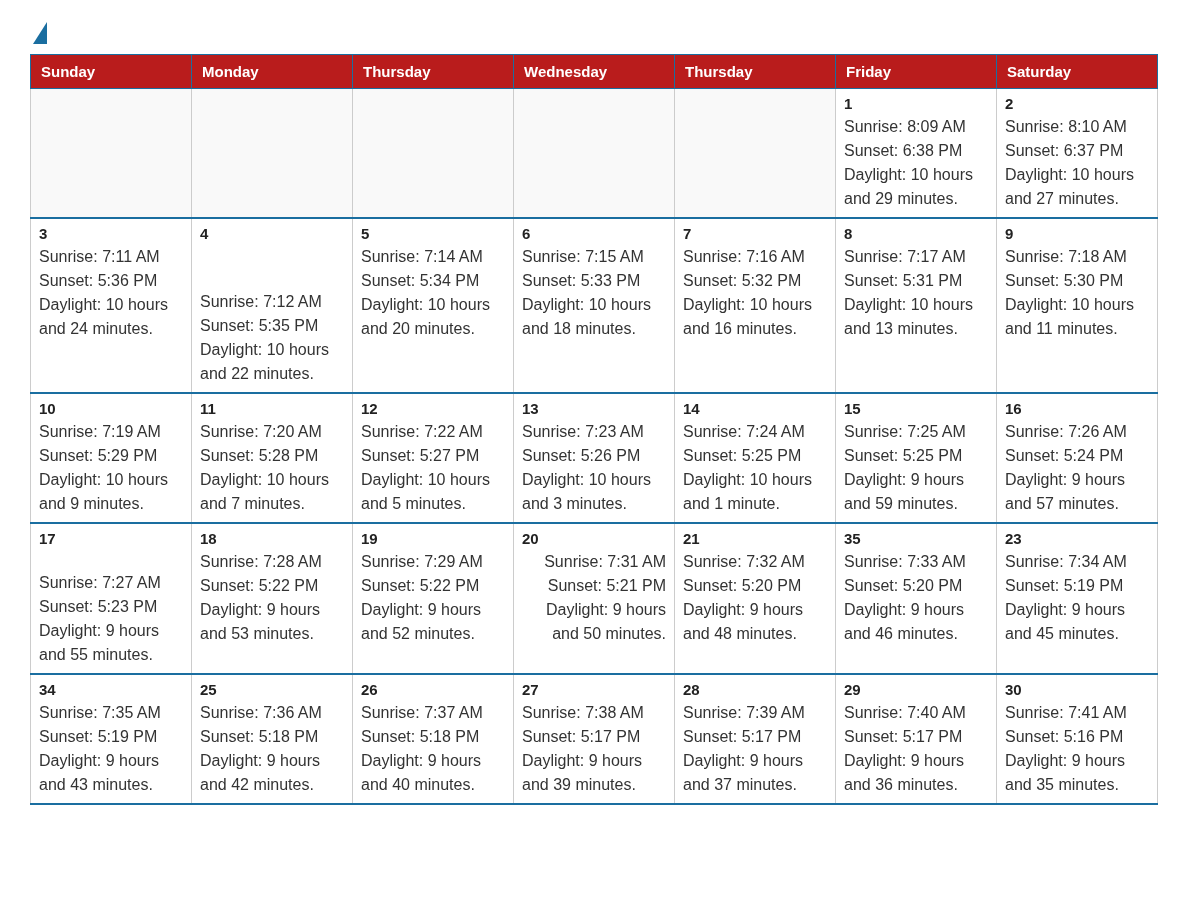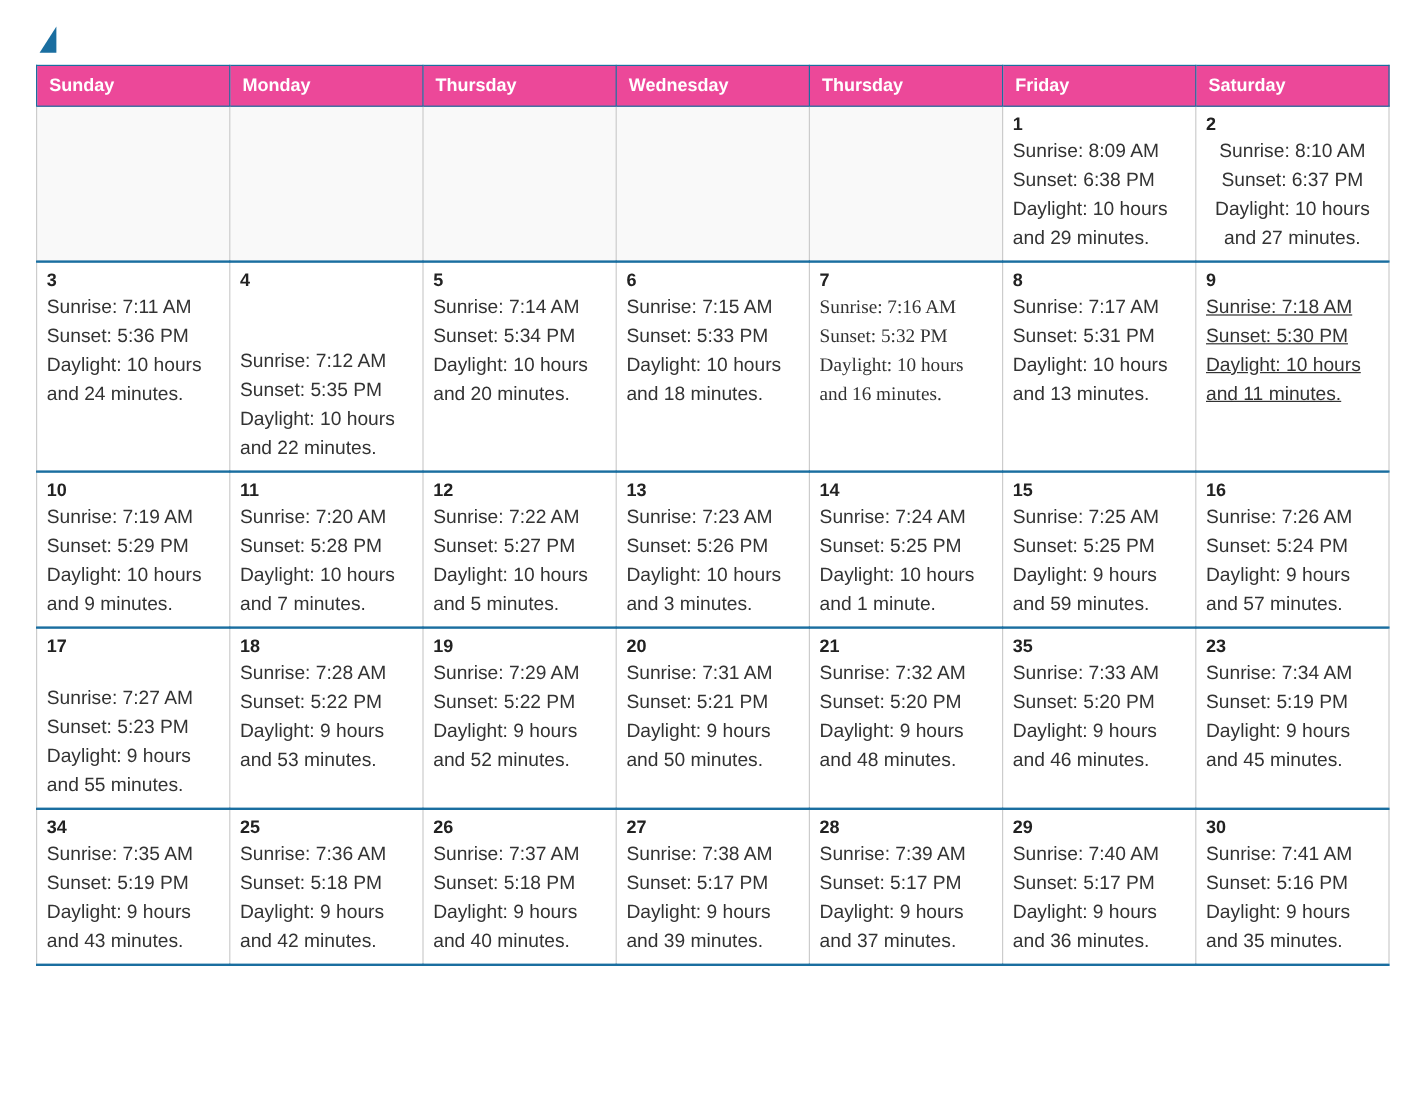--- a/index.html
+++ b/index.html
@@ -57,21 +57,21 @@
       font-size: 20px;
       color: #444;
       margin-top: 4px;
     }
     table {
       width: 100%;
       border-collapse: collapse;
       margin-top: 8px;
     }
     thead tr th {
-      background-color: #ec4899;
+      background-color: #b91c1c;
       color: #fff;
       font-size: 15px;
       font-weight: bold;
       padding: 8px 10px;
       text-align: left;
       border: 1px solid #1a6ea0;
     }
     tbody tr {
       border-bottom: 2px solid #1a6ea0;
     }
@@ -139,21 +139,21 @@
         <td class="empty-cell"></td>
         <td class="empty-cell"></td>
         <td>
           <span class="day-num">1</span>
           <div class="day-info" style="white-space: pre-line;">Sunrise: 8:09 AM
 Sunset: 6:38 PM
 Daylight: 10 hours and 29 minutes.</div>
         </td>
         <td>
           <span class="day-num">2</span>
-          <div class="day-info" style="white-space: pre-line; text-align: center;">Sunrise: 8:10 AM
+          <div class="day-info" style="white-space: pre-line;">Sunrise: 8:10 AM
 Sunset: 6:37 PM
 Daylight: 10 hours and 27 minutes.</div>
         </td>
       </tr>
       <tr>
         <td>
           <span class="day-num">3</span>
           <div class="day-info" style="white-space: pre-line;">Sunrise: 7:11 AM
 Sunset: 5:36 PM
 Daylight: 10 hours and 24 minutes.</div>
@@ -171,33 +171,33 @@
 Daylight: 10 hours and 20 minutes.</div>
         </td>
         <td>
           <span class="day-num">6</span>
           <div class="day-info" style="white-space: pre-line;">Sunrise: 7:15 AM
 Sunset: 5:33 PM
 Daylight: 10 hours and 18 minutes.</div>
         </td>
         <td>
           <span class="day-num">7</span>
-          <div class="day-info" style="white-space: pre-line; font-family: Liberation Serif, serif;">Sunrise: 7:16 AM
+          <div class="day-info" style="white-space: pre-line;">Sunrise: 7:16 AM
 Sunset: 5:32 PM
 Daylight: 10 hours and 16 minutes.</div>
         </td>
         <td>
           <span class="day-num">8</span>
           <div class="day-info" style="white-space: pre-line;">Sunrise: 7:17 AM
 Sunset: 5:31 PM
 Daylight: 10 hours and 13 minutes.</div>
         </td>
         <td>
           <span class="day-num">9</span>
-          <div class="day-info" style="white-space: pre-line; text-decoration: underline;">Sunrise: 7:18 AM
+          <div class="day-info" style="white-space: pre-line;">Sunrise: 7:18 AM
 Sunset: 5:30 PM
 Daylight: 10 hours and 11 minutes.</div>
         </td>
       </tr>
       <tr>
         <td>
           <span class="day-num">10</span>
           <div class="day-info" style="white-space: pre-line;">Sunrise: 7:19 AM
 Sunset: 5:29 PM
 Daylight: 10 hours and 9 minutes.</div>
@@ -253,21 +253,21 @@
 Daylight: 9 hours and 53 minutes.</div>
         </td>
         <td>
           <span class="day-num">19</span>
           <div class="day-info" style="white-space: pre-line;">Sunrise: 7:29 AM
 Sunset: 5:22 PM
 Daylight: 9 hours and 52 minutes.</div>
         </td>
         <td>
           <span class="day-num">20</span>
-          <div class="day-info" style="white-space: pre-line;">Sunrise: 7:31 AM
+          <div class="day-info" style="white-space: pre-line; text-align: right;">Sunrise: 7:31 AM
 Sunset: 5:21 PM
 Daylight: 9 hours and 50 minutes.</div>
         </td>
         <td>
           <span class="day-num">21</span>
           <div class="day-info" style="white-space: pre-line;">Sunrise: 7:32 AM
 Sunset: 5:20 PM
 Daylight: 9 hours and 48 minutes.</div>
         </td>
         <td>

